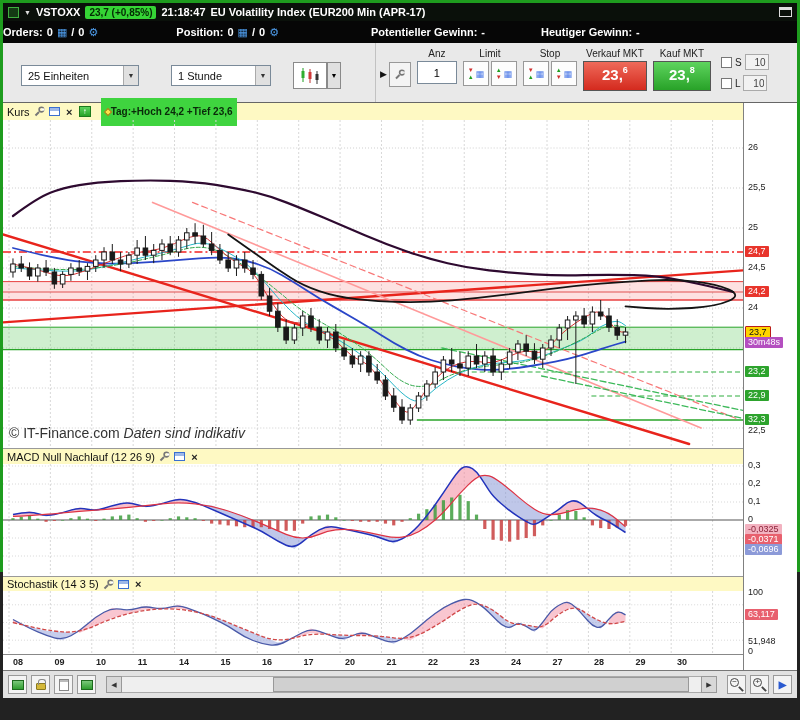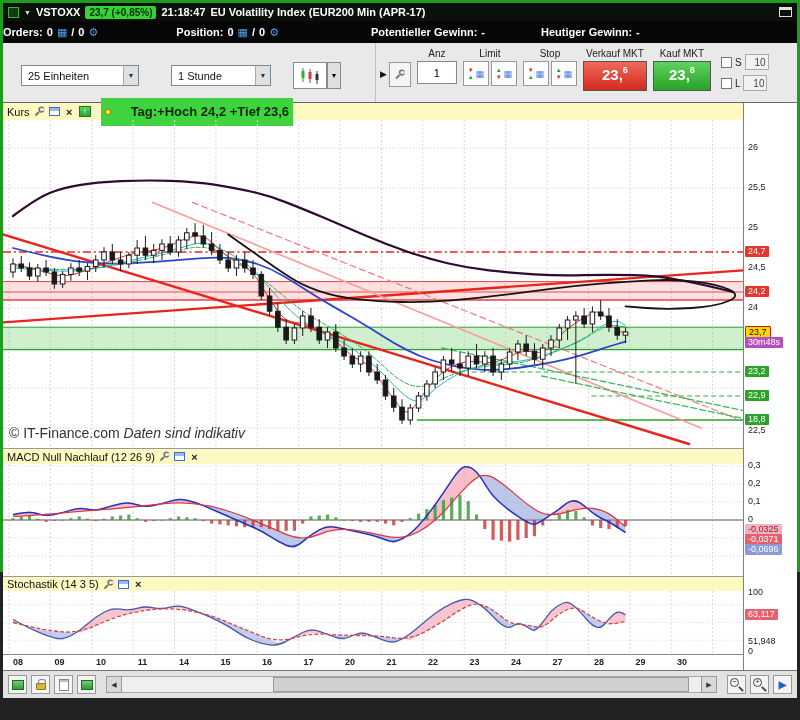--- a/index.html
+++ b/index.html
@@ -72,22 +72,22 @@
   .phead{display:flex;align-items:center;gap:4px;padding-left:4px;background:#fef9c3;
     font-size:11px;color:#111;}
   #kurs-head{height:17px;}
   #macd-head{height:16px;border-top:1px solid #999;text-align:center;}
   #stoch-head{height:15px;border-top:1px solid #999;}
   .icon{display:inline-flex;align-items:center;justify-content:center;}
   .winicon{width:11px;height:9px;border:1px solid #3a6fd0;background:linear-gradient(#9db8e8 0 3px,#fff 3px);}
   .closeicon{font-size:11px;font-weight:bold;color:#222;width:11px;}
   .upicon{width:12px;height:11px;background:linear-gradient(#5ed45e,#28a228);
     border:1px solid #1d7a1d;color:#fff;font-size:8px;font-weight:bold;}
-  .tagpill{margin-left:6px;background:#3fd43f;color:#0a2a0a;font-size:13px;font-weight:bold;
-    height:13px;display:flex;align-items:center;gap:20px;padding:14px 4px;}
+  .tagpill{margin-left:6px;background:#3fd43f;color:#0a2a0a;font-size:10px;font-weight:bold;
+    height:13px;display:flex;align-items:center;gap:0;padding:14px 4px;}
   .tagicon{width:6px;height:6px;background:#ffe24a;border:1px solid #8a7a10;transform:rotate(45deg);}
   .watermark{position:absolute;left:6px;top:322px;font-size:14px;color:#333;}
   .watermark i{font-style:italic;}
   #xaxis{position:relative;height:16px;border-top:1px solid #888;background:#fff;}
   #xaxis span{position:absolute;top:2px;width:30px;text-align:center;font-size:9px;
     font-weight:bold;color:#222;}
   .axis{flex:0 0 54px;position:relative;border-left:1px solid #808080;background:#fff;overflow:hidden;}
   .axlabel{position:absolute;left:1px;font-size:9px;line-height:11px;padding:0 3px;
     white-space:nowrap;color:#222;border-radius:1px;}
   .axlabel.red-box{background:#e8352c;color:#fff;}
@@ -703,21 +703,21 @@
         <div class="axlabel plain" style="top: 79px;">25,5</div>
         <div class="axlabel plain" style="top: 119px;">25</div>
         <div class="axlabel red-box" style="top: 143px;">24,7</div>
         <div class="axlabel plain" style="top: 159px;">24,5</div>
         <div class="axlabel red-box" style="top: 183px;">24,2</div>
         <div class="axlabel plain" style="top: 199px;">24</div>
         <div class="axlabel yellow-box" style="top: 223px;">23,7</div>
         <div class="axlabel purple-box" style="top: 234.2px;">30m48s</div>
         <div class="axlabel green-box" style="top: 263px;">23,2</div>
         <div class="axlabel green-box" style="top: 287px;">22,9</div>
-        <div class="axlabel green-box" style="top: 311px;">18,8</div>
+        <div class="axlabel green-box" style="top: 311px;">32,3</div>
         <div class="axlabel plain" style="top: 322px;">22,5</div>
         <div class="axlabel plain" style="top: 357px;">0,3</div>
         <div class="axlabel plain" style="top: 375px;">0,2</div>
         <div class="axlabel plain" style="top: 393px;">0,1</div>
         <div class="axlabel plain" style="top: 411px;">0</div>
         <div class="axlabel pink-box" style="top: 421px;">-0,0325</div>
         <div class="axlabel sig-box" style="top: 431px;">-0,0371</div>
         <div class="axlabel blue-box" style="top: 441px;">-0,0696</div>
         <div class="axlabel plain" style="top: 484px;">100</div>
         <div class="axlabel sig-box" style="top: 505.761px;">63,117</div>

